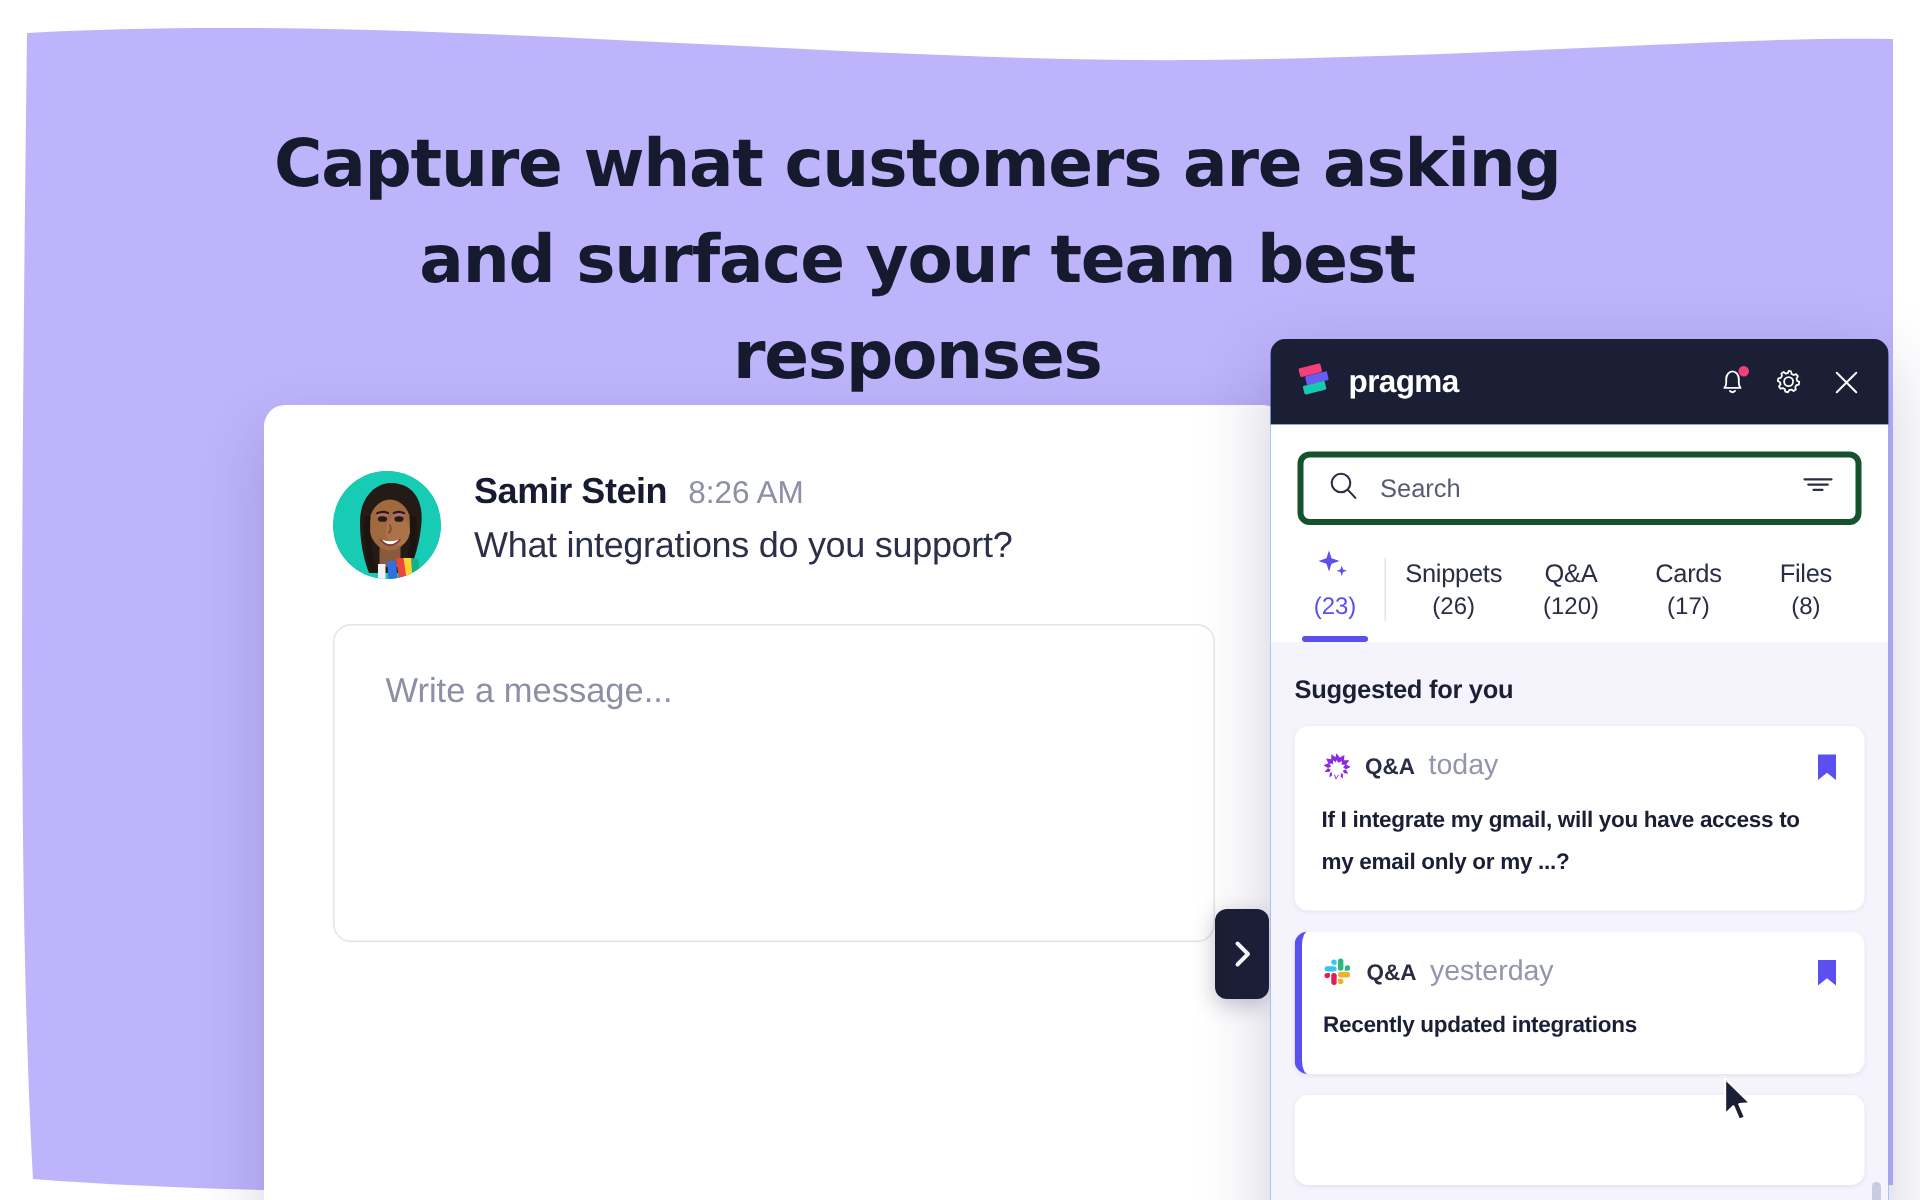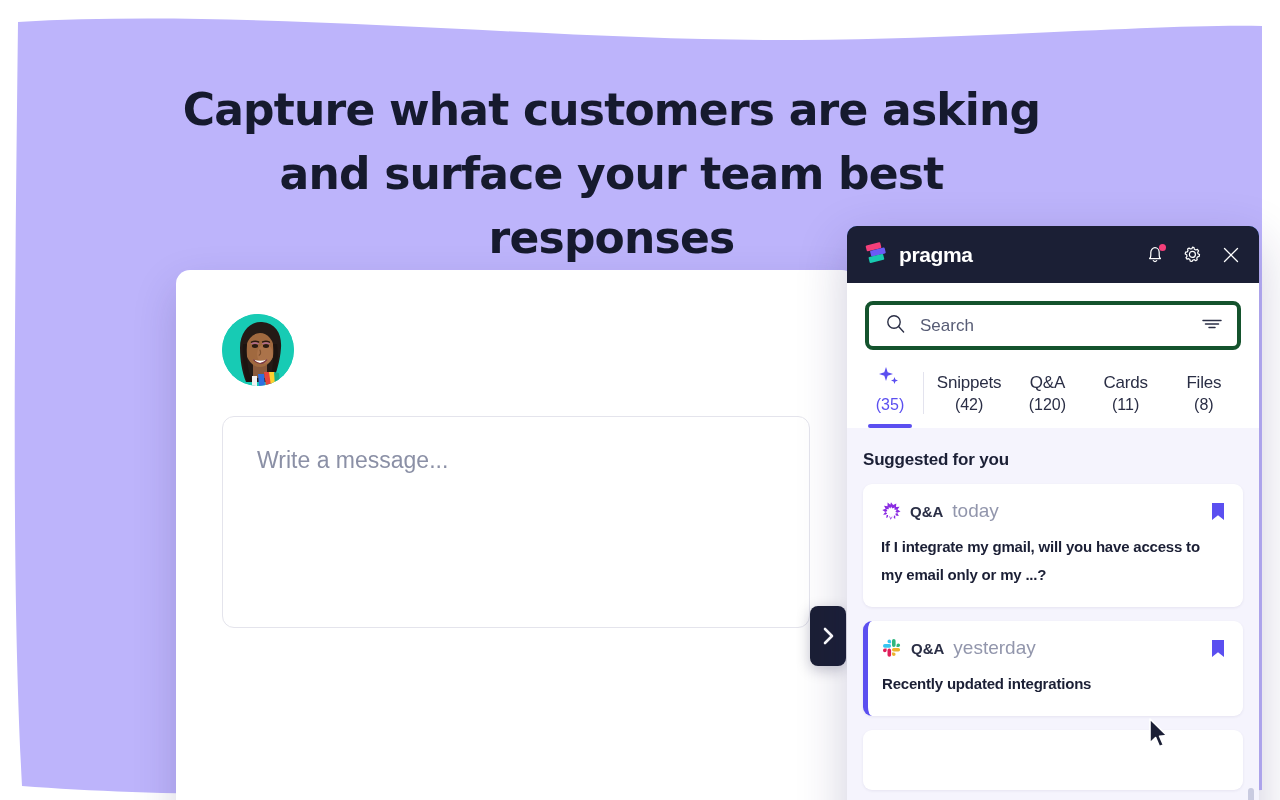--- a/index.html
+++ b/index.html
@@ -287,20 +287,27 @@
               <path d="M55 30 C57 44 55 58 51 68 L47 68 C51 56 52 44 51 30 Z" fill="#1d1410"></path>
 
               <path d="M42 58 L48 58 L50 72 L44 72 Z" fill="#e8453c"></path>
               <path d="M47 58 L53 58 L55 72 L49 72 Z" fill="#ffd02e"></path>
               <path d="M36 60 L42 60 L43 72 L37 72 Z" fill="#2f6fe0"></path>
               <path d="M52 58 L57 59 L58 72 L53 72 Z" fill="#18b089"></path>
               <path d="M30 62 L35 62 L35 72 L30 72 Z" fill="#f1f1f1"></path>
             </g>
           </svg>
         </div>
+        <div>
+          <div class="msg-meta">
+            <span class="msg-author">Samir Stein</span>
+            <span class="msg-time">8:26 AM</span>
+          </div>
+          <div class="msg-text">What integrations do you support?</div>
+        </div>
       </div>
     </div>
     <div class="composer">
       <span class="ph">Write a message...</span>
     </div>
   </div>
 
   <button class="send-btn">
     <span>
       <svg width="13" height="20" viewBox="0 0 13 20">
@@ -364,37 +371,37 @@
     </div>
 
     <div class="tabs">
       <div class="tab ai active">
         <div class="tab-label">
           <svg width="26" height="22" viewBox="0 0 26 22">
             <path d="M9 1 L10.7 6.2 L16 8 L10.7 9.8 L9 15 L7.3 9.8 L2 8 L7.3 6.2 Z" fill="#5b4ff0"></path>
             <path d="M17.5 11 L18.4 13.6 L21 14.5 L18.4 15.4 L17.5 18 L16.6 15.4 L14 14.5 L16.6 13.6 Z" fill="#5b4ff0"></path>
           </svg>
         </div>
-        <div class="tab-count">(35)</div>
+        <div class="tab-count">(23)</div>
         <div class="underline"></div>
       </div>
       <div class="tab-div"></div>
       <div class="tab">
         <div class="tab-label">Snippets</div>
-        <div class="tab-count">(42)</div>
+        <div class="tab-count">(26)</div>
         <div class="underline"></div>
       </div>
       <div class="tab">
         <div class="tab-label">Q&amp;A</div>
         <div class="tab-count">(120)</div>
         <div class="underline"></div>
       </div>
       <div class="tab">
         <div class="tab-label">Cards</div>
-        <div class="tab-count">(11)</div>
+        <div class="tab-count">(17)</div>
         <div class="underline"></div>
       </div>
       <div class="tab">
         <div class="tab-label">Files</div>
         <div class="tab-count">(8)</div>
         <div class="underline"></div>
       </div>
     </div>
 
     <div class="panel-body">

